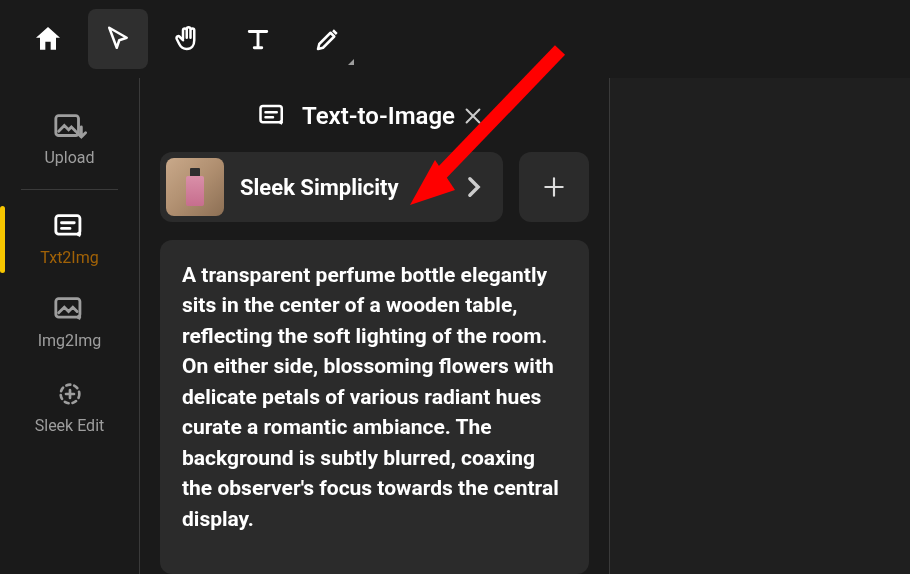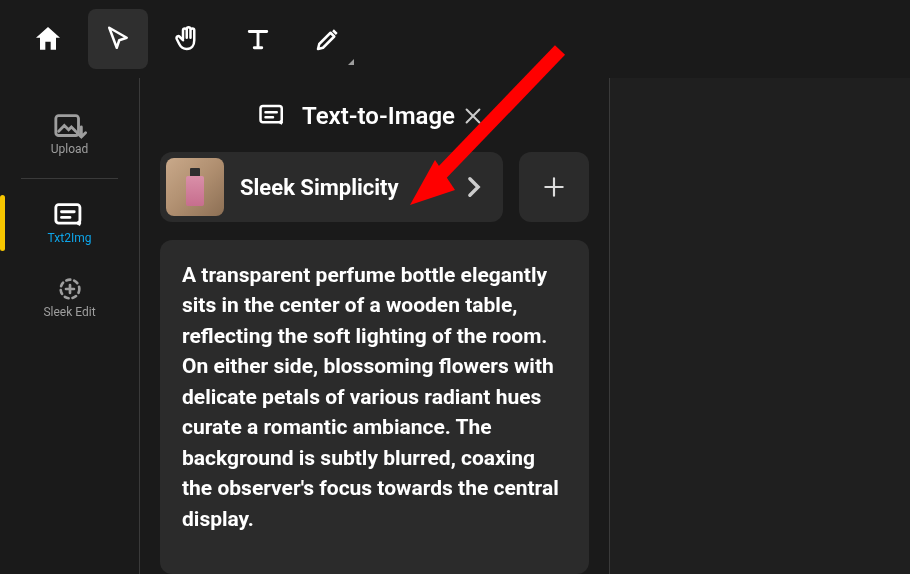--- a/index.html
+++ b/index.html
@@ -55,27 +55,28 @@
     display: flex;
     flex-direction: column;
     align-items: center;
     padding-top: 20px;
   }
   .side-item {
     width: 100%;
     display: flex;
     flex-direction: column;
     align-items: center;
+    gap: 6px;
     color: #9e9e9e;
-    font-size: 12px;
+    font-size: 16px;
     padding: 14px 0;
     position: relative;
   }
   .side-item.active {
-    color: #0ea5e9;
+    color: #a16207;
   }
   .side-item.active::before {
     content: "";
     position: absolute;
     left: 0;
     top: 8px;
     bottom: 8px;
     width: 5px;
     background: #f7c600;
     border-radius: 3px;
@@ -258,20 +259,28 @@
     <span>Upload</span>
   </div>
   <div class="side-divider"></div>
   <div class="side-item active">
     <svg width="34" height="30" viewBox="0 0 24 20" fill="none" stroke="#fff" stroke-width="2" stroke-linecap="round">
         <rect x="2" y="2" width="17" height="13" rx="2"></rect>
         <path d="M6 7h9M6 11h6"></path>
         <path d="M17 14l2-1 1 2-1 2-2-1" fill="#fff" stroke="none"></path>
       </svg>
     <span>Txt2Img</span>
+  </div>
+  <div class="side-item">
+    <svg width="34" height="30" viewBox="0 0 24 20" fill="none" stroke="#9e9e9e" stroke-width="2" stroke-linecap="round">
+        <rect x="2" y="2" width="17" height="13" rx="2"></rect>
+        <path d="M4 12l4-4 3 3 3-3 3 3"></path>
+        <path d="M17 14l2-1 1 2-1 2-2-1" fill="#9e9e9e" stroke="none"></path>
+      </svg>
+    <span>Img2Img</span>
   </div>
   <div class="side-item">
     <svg width="32" height="32" viewBox="0 0 24 24" fill="none" stroke="#9e9e9e" stroke-width="2" stroke-linecap="round">
         <circle cx="12" cy="12" r="7" stroke-dasharray="3 3"></circle>
         <path d="M12 9v6M9 12h6"></path>
       </svg>
     <span>Sleek Edit</span>
   </div>
 </div>
 

